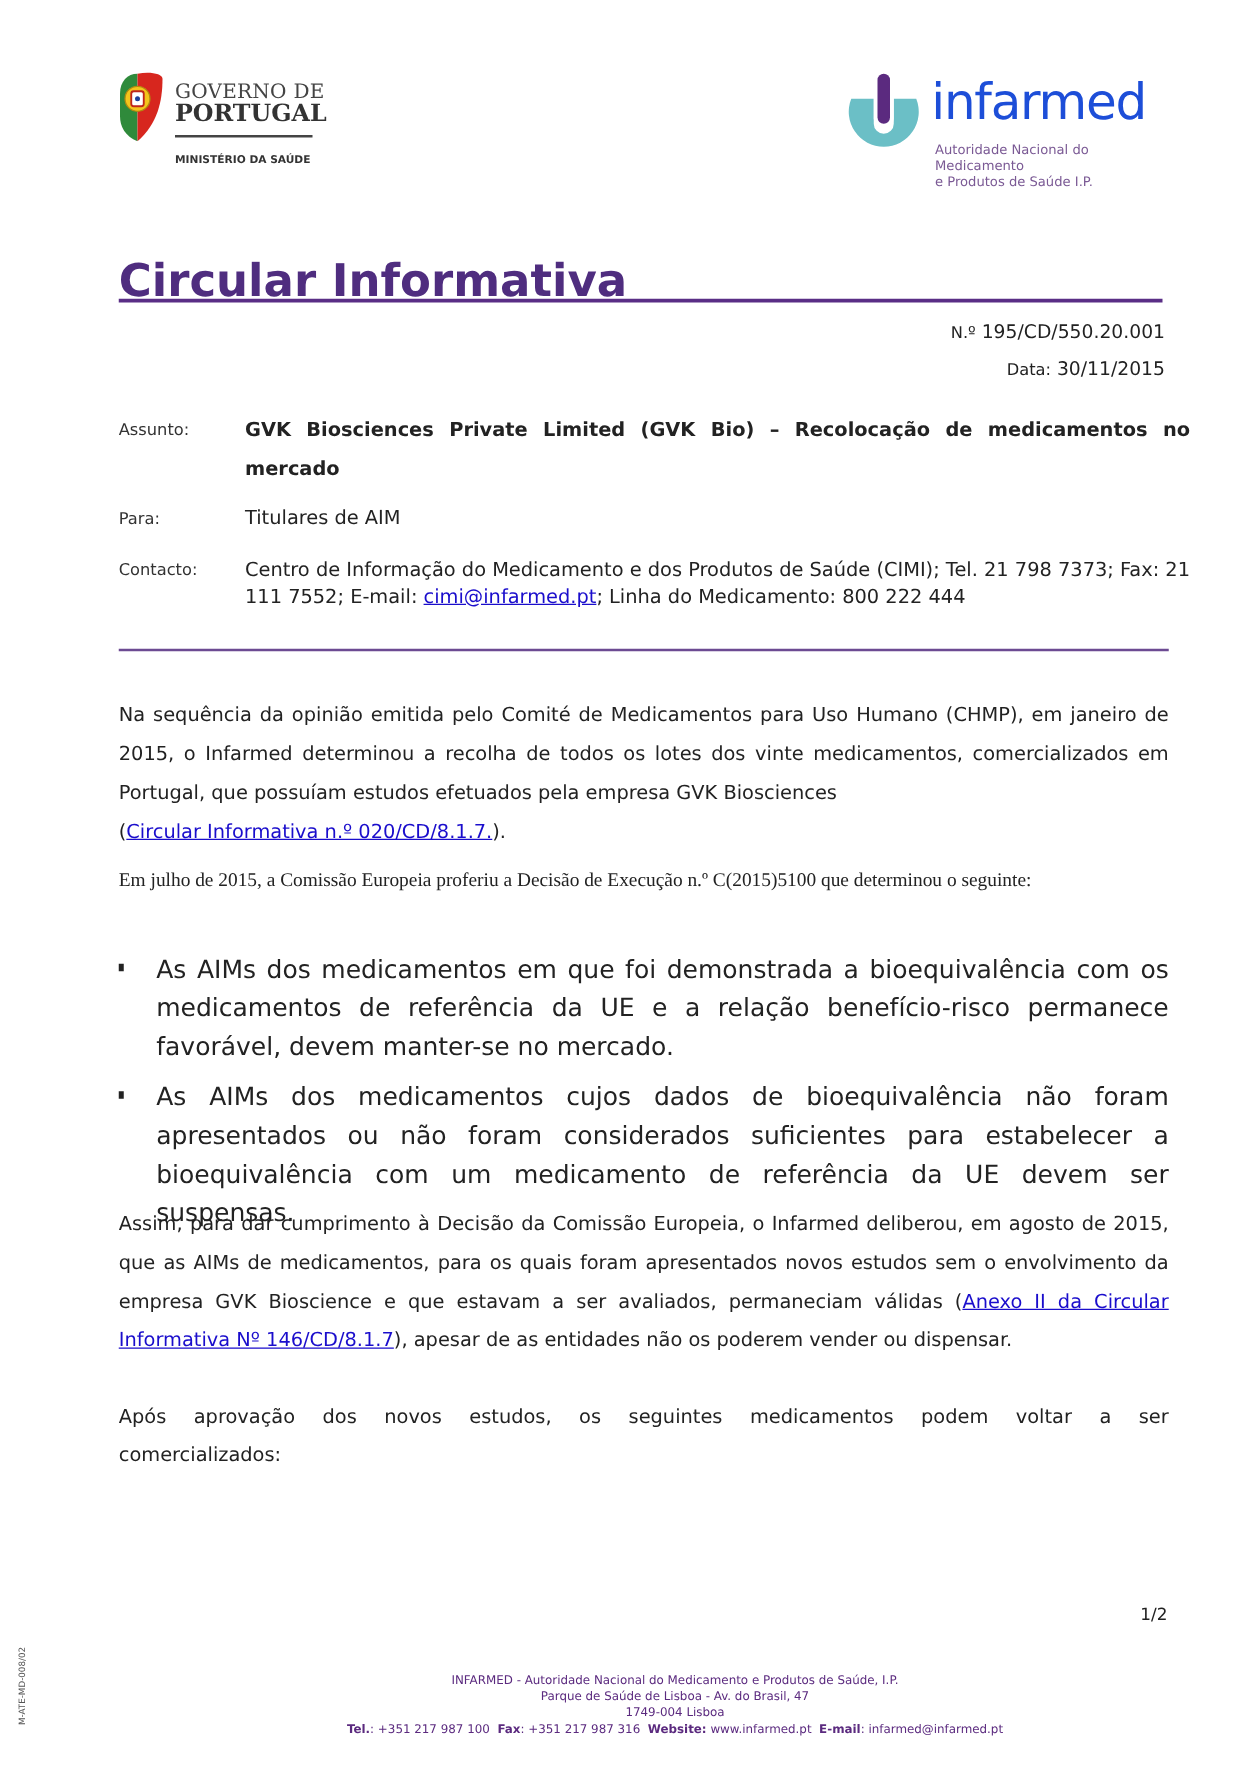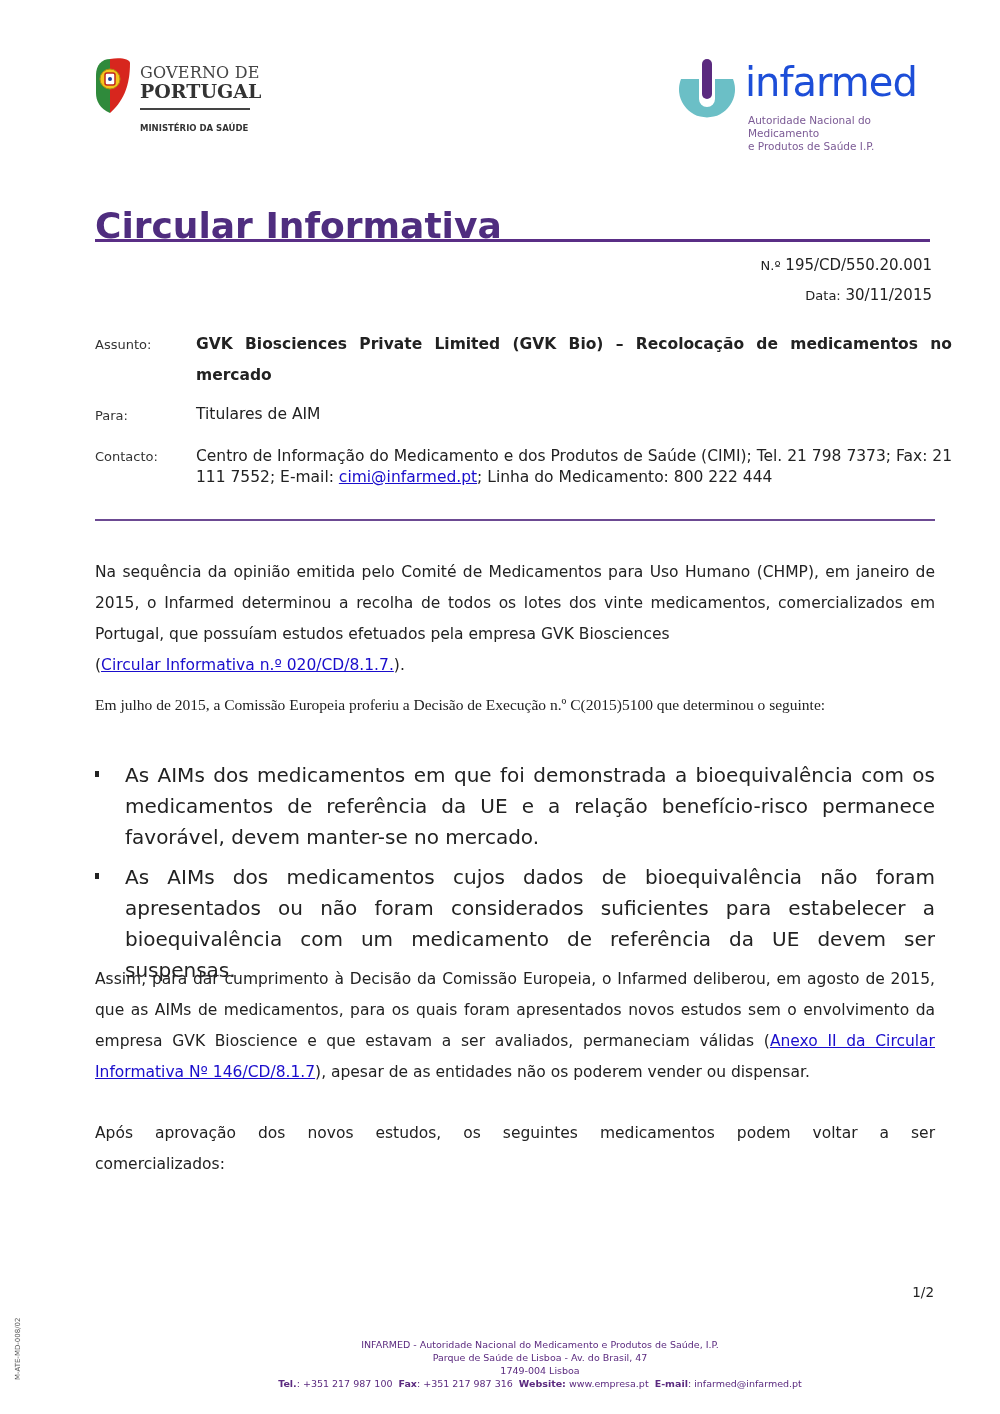--- a/index.html
+++ b/index.html
@@ -132,18 +132,18 @@
 
 <div class="abs page-num">1/2</div>
 
 <div class="abs footer">
   <div>INFARMED - Autoridade Nacional do Medicamento e Produtos de Saúde, I.P.</div>
   <div>Parque de Saúde de Lisboa - Av. do Brasil, 47</div>
   <div>1749-004 Lisboa</div>
   <div>
     <b>Tel.</b><span>: +351 217 987 100</span>&nbsp;
     <b>Fax</b><span>: +351 217 987 316</span>&nbsp;
-    <b>Website:</b><span> www.empresa.pt</span>&nbsp;
+    <b>Website:</b><span> www.infarmed.pt</span>&nbsp;
     <b>E-mail</b><span>: infarmed@infarmed.pt</span>
   </div>
 </div>
 
 <div class="abs sidecode">M-ATE-MD-008/02</div>
 
 </body></html>

